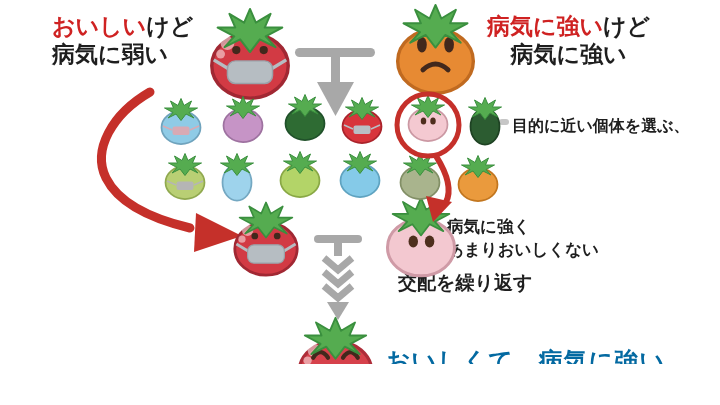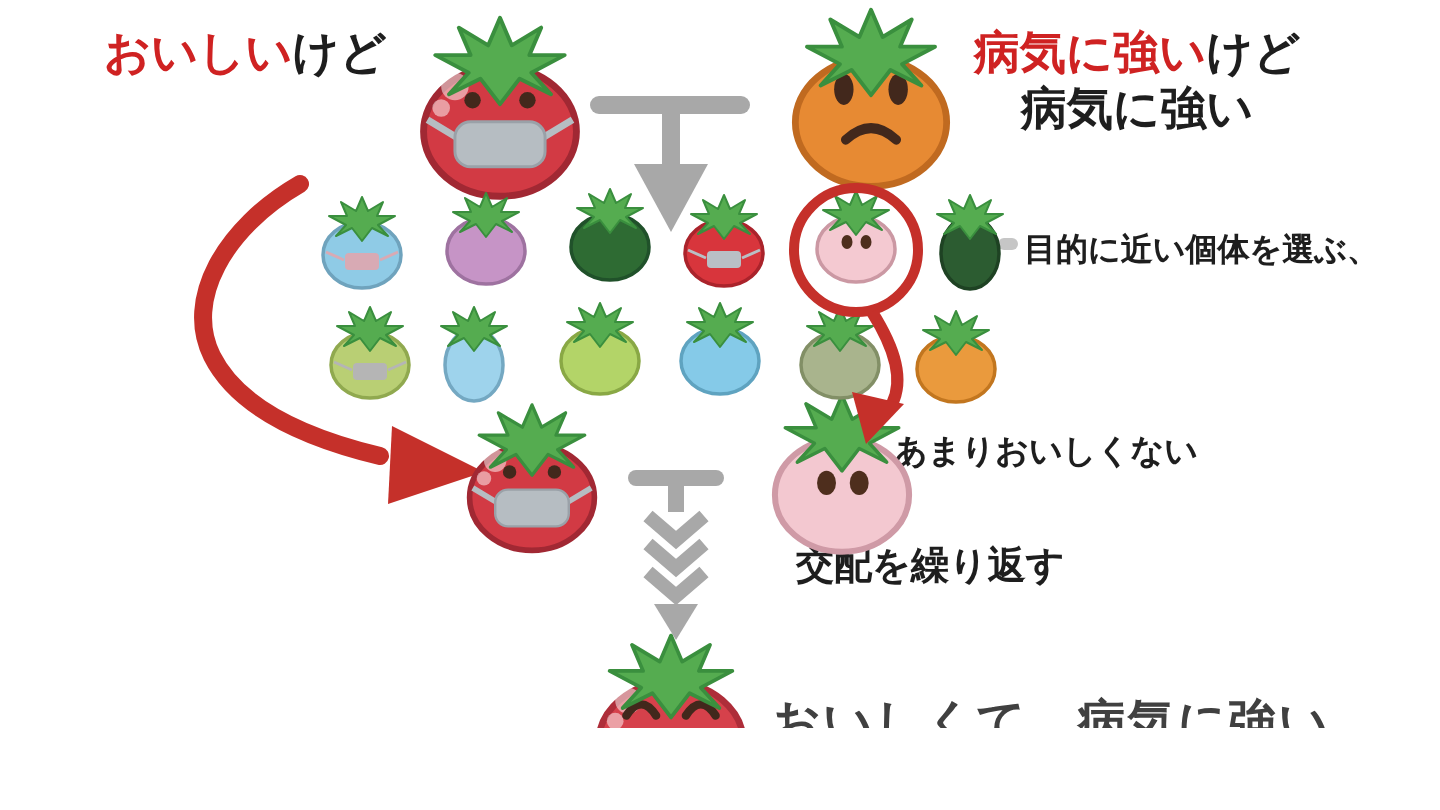--- a/index.html
+++ b/index.html
@@ -8,31 +8,32 @@
     font-family:"Liberation Sans","DejaVu Sans",sans-serif;color:#222;
   }
   .abs{position:absolute;}
   .label{position:absolute;font-weight:700;color:#1e1e1e;white-space:nowrap;}
   .label .red{color:#cf2222;}
   .lbl-tl{left:52px;top:12px;font-size:23px;line-height:28px;}
   .lbl-tr{left:487px;top:12px;font-size:23px;line-height:28px;text-align:center;}
   .lbl-sel{left:512px;top:114px;font-size:16px;line-height:23px;font-weight:600;}
   .lbl-g2{left:447px;top:215px;font-size:16.5px;line-height:23px;font-weight:600;}
   .lbl-rep{left:356px;top:270px;font-size:19px;font-weight:600;margin-left:42px;}
-  .lbl-fin{left:386px;top:345px;font-size:24px;font-weight:700;color:#404040;letter-spacing:1px;}
+  .lbl-fin{left:386px;top:345px;font-size:24px;font-weight:700;color:#0369a1;letter-spacing:1px;}
   .tomato{position:absolute;}
   .tomato svg{display:block;width:100%;height:100%;}
 </style>
 </head>
 <body>
 
 <div class="canvas">
 
   <div class="label lbl-tl">
     <div><span class="red">おいしい</span><span>けど</span></div>
+    <div>病気に弱い</div>
   </div>
 
   <div class="label lbl-tr">
     <div><span class="red">病気に強い</span><span>けど</span></div>
     <div>病気に強い</div>
   </div>
 
   <svg class="abs" style="left:290px;top:44px" width="92" height="78" viewBox="0 0 92 78">
     <rect x="5" y="4" width="80" height="9" rx="4.5" fill="#a8a8a8"></rect>
     <rect x="41" y="9" width="9" height="32" fill="#a8a8a8"></rect>
@@ -53,20 +54,21 @@
     <polygon points="16,70 38,70 27,88" fill="#a8a8a8"></polygon>
   </svg>
 
   <div class="abs" style="left:499px;top:119px;width:10px;height:6px;background:#c6c6c6;border-radius:3px"></div>
 
   <div class="label lbl-sel">
     <div>目的に近い個体を選ぶ、</div>
   </div>
 
   <div class="label lbl-g2">
+    <div>病気に強く</div>
     <div>あまりおいしくない</div>
   </div>
 
   <div class="label lbl-rep">交配を繰り返す</div>
 
   <div class="label lbl-fin">おいしくて、病気に強い</div>
 
   <div class="tomato" style="left:201px;top:6px;width:98px;height:98px">
       <svg viewBox="0 0 100 100">
         <ellipse cx="50" cy="61" rx="39" ry="33" fill="#d23a44" stroke="#a12833" stroke-width="3.5"></ellipse>

